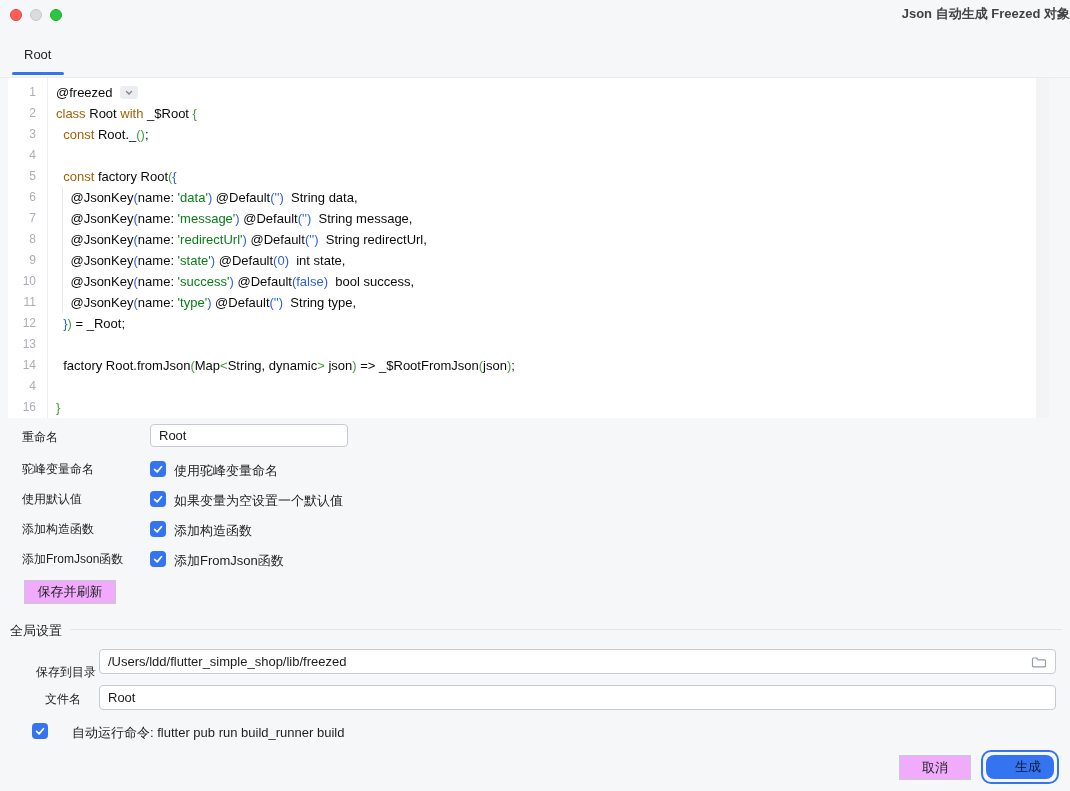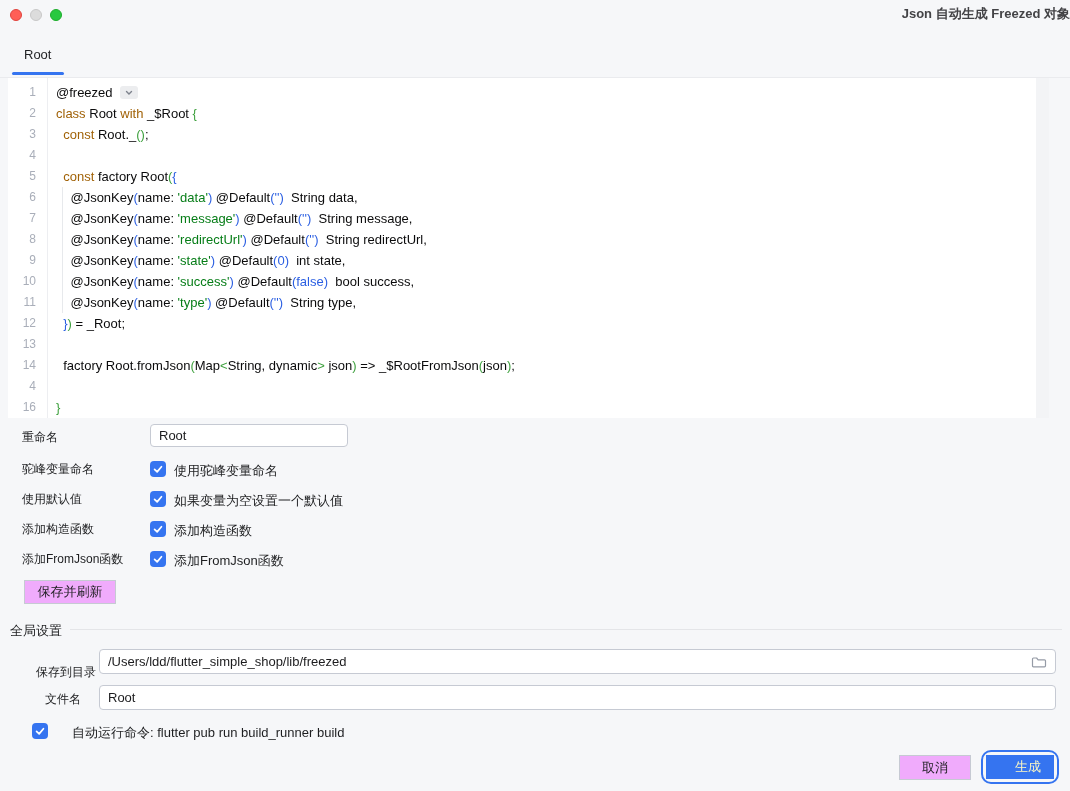--- a/index.html
+++ b/index.html
@@ -37,21 +37,21 @@
   .inp { position:absolute; background:#fff; border:1px solid #C6CAD3; border-radius:4px; font-size:13px; color:#1c1c1e; display:flex; align-items:center; padding:0 8px; }
   .cb { position:absolute; width:16px; height:16px; border-radius:4px; background:#3574F0; display:flex; align-items:center; justify-content:center; }
   .cb-label { position:absolute; font-size:13px; color:#1d1e20; }
   .btn { position:absolute; background:#f0abfc; border:1px solid #C6CAD3; border-radius:0; font-size:13px; color:#1d1e20; display:flex; align-items:center; justify-content:center; cursor:default; }
 
   .section-title { position:absolute; left:10px; top:622px; font-size:13px; color:#1d1e20; }
   .section-divider { position:absolute; left:70px; top:629px; width:992px; height:1px; background:#E4E5E8; }
   .folder-icon { display:inline-flex; }
 
   .primary-ring { position:absolute; left:981px; top:750px; width:78px; height:34px; border:2px solid #3574F0; border-radius:10px; padding:3px; background:transparent; }
-  .primary-btn { width:100%; height:100%; background:#3574F0; border:none; border-radius:0; color:#fef9c3; font-size:13px; display:flex; align-items:center; justify-content:center;padding-left:16px; }
+  .primary-btn { width:100%; height:100%; background:#3574F0; border:none; border-radius:8px; color:#0f172a; font-size:13px; display:flex; align-items:center; justify-content:center;padding-left:16px; }
 </style>
 </head>
 <body>
 
 <div class="titlebar">
   <div class="light red"></div>
   <div class="light gray"></div>
   <div class="light green"></div>
   <div class="win-title">Json 自动生成 Freezed 对象</div>
 </div>

